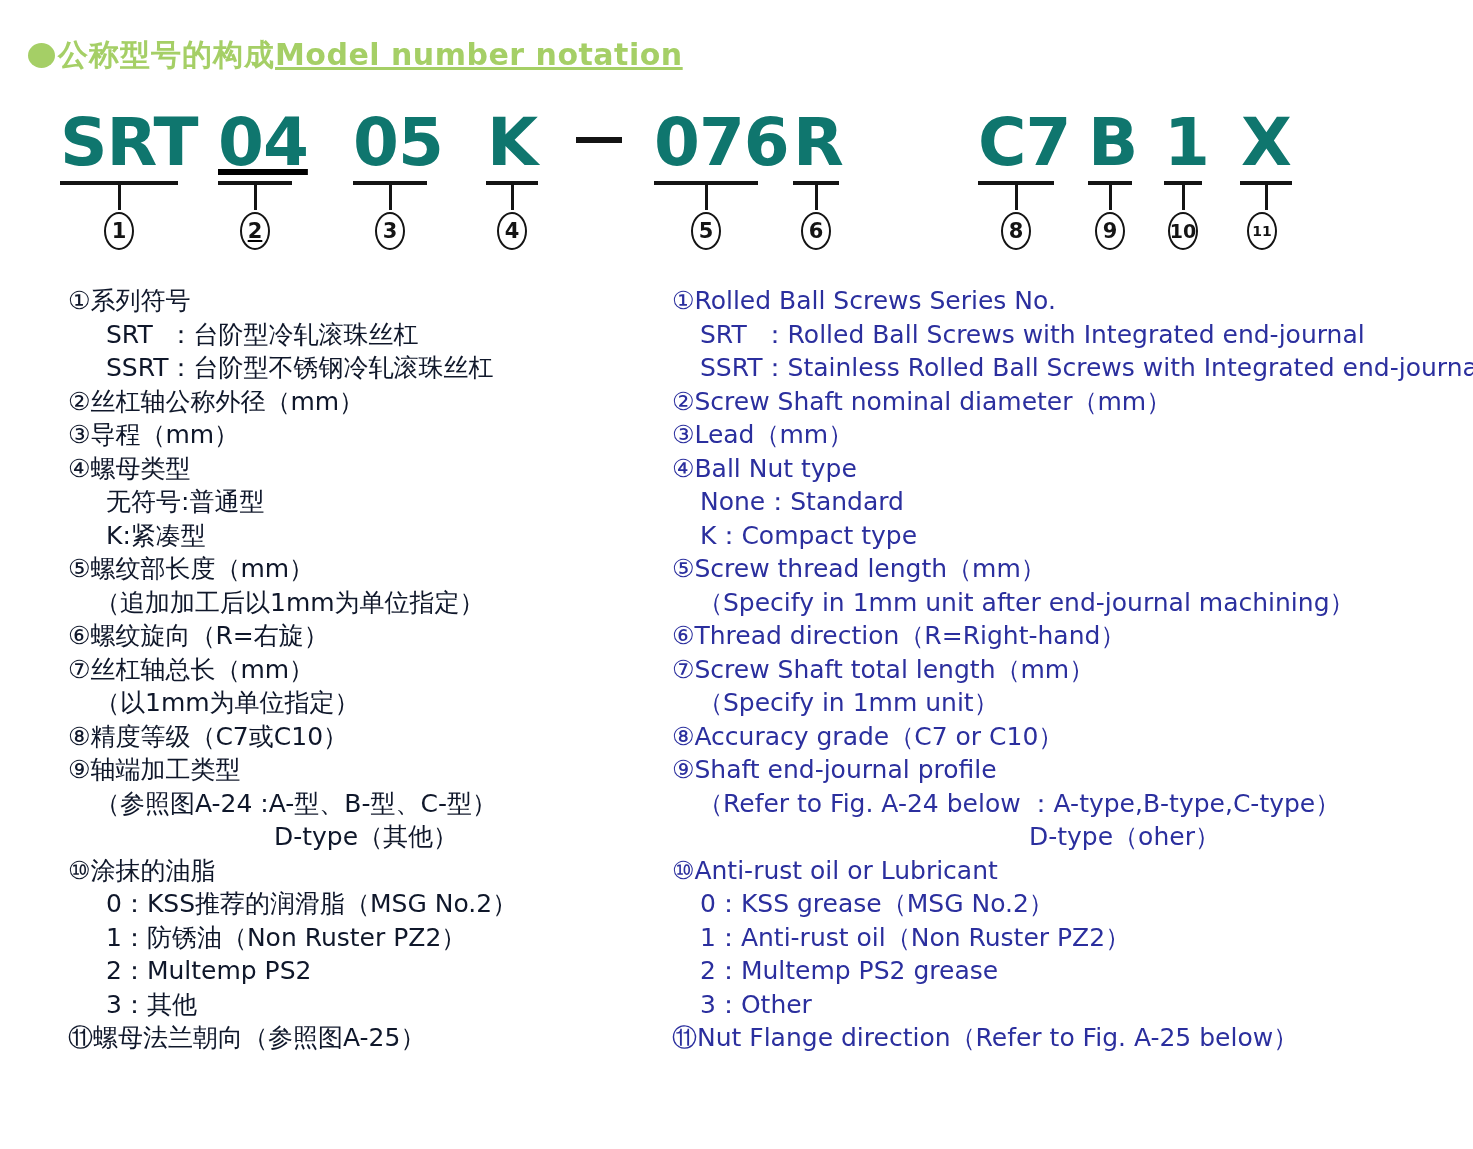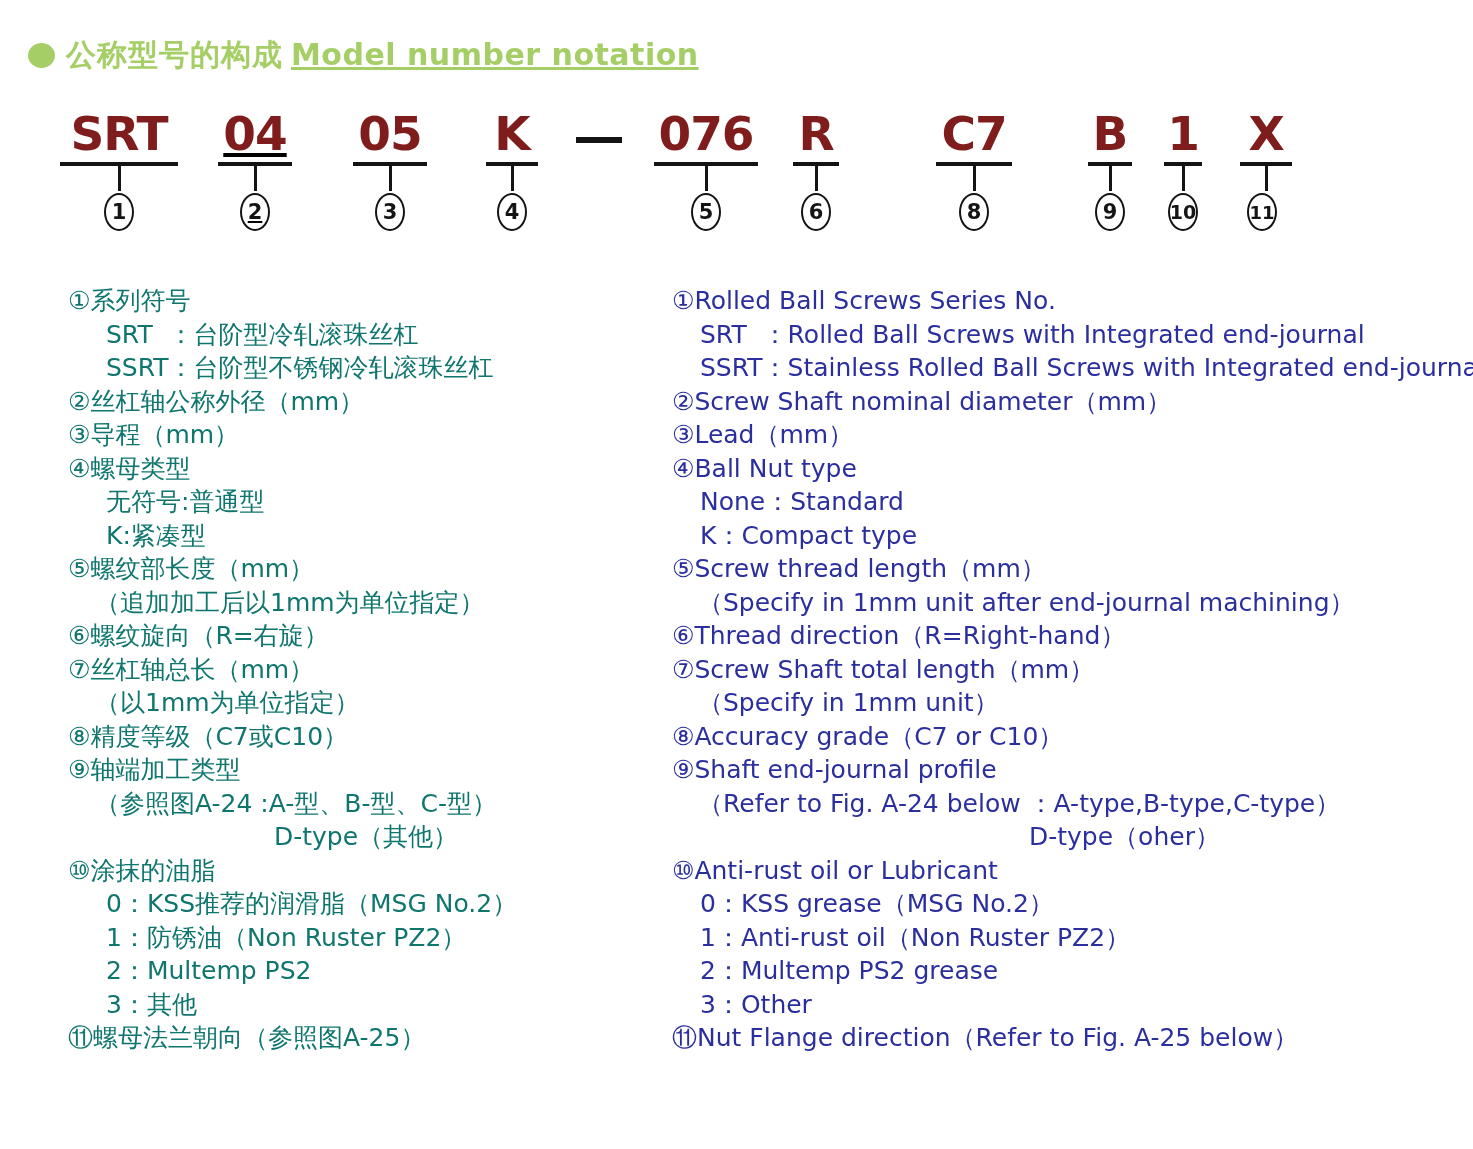--- a/index.html
+++ b/index.html
@@ -3,45 +3,45 @@
 <meta charset="utf-8">
 <style>
   html,body{margin:0;padding:0;background:#ffffff;}
   .page{
     position:relative;width:1473px;height:1149px;background:#ffffff;overflow:hidden;
     font-family:"DejaVu Sans","Liberation Sans",sans-serif;
   }
   
   .header{
     position:absolute;left:28px;top:40px;display:flex;align-items:center;
-    font-weight:bold;font-size:30px;line-height:1;gap:8px;
+    font-weight:bold;font-size:30px;line-height:1;
   }
   .dot{width:27px;height:25px;border-radius:50%;display:inline-block;margin-right:3px;}
   .title-zh{letter-spacing:1px;}
   .title-en{letter-spacing:0.5px;text-decoration:underline;}
   
   .model{position:absolute;left:0;top:0;width:100%;height:260px;}
   .mseg{position:absolute;top:110px;text-align:center;}
   .mtext{
-    display:block;font-size:47px;font-weight:bold;color:#7f1d1d;line-height:1;
+    display:block;font-size:66px;font-weight:bold;color:#0f766e;line-height:1;
     letter-spacing:-1px;padding-bottom:5px;white-space:pre;
   }
   .mrule{height:4px;background:#141414;width:100%;}
   .mstem{width:3px;height:25px;background:#141414;margin:0 auto;}
   .mcircle{
     width:30px;height:38px;border:2.5px solid #141414;border-radius:50%;
     margin:2px auto 0;display:flex;align-items:center;justify-content:center;
     font-size:21px;font-weight:bold;color:#141414;box-sizing:border-box;
   }
   .mdash{position:absolute;top:137px;height:6px;background:#141414;}
   
   .col{
     position:absolute;top:284px;font-size:25px;line-height:33.5px;white-space:pre;
   }
-  .col-left{left:68px;color:#0f766e;}
+  .col-left{left:68px;color:#0f172a;}
   .col-right{left:672px;color:#2b2f9e;}
   .col .line{min-height:33.5px;}
   .col-left .ind1{padding-left:38px;}
   .col-left .ind2{padding-left:27px;}
   .col-left .ind3{padding-left:206px;}
   .col-right .ind1{padding-left:28px;}
   .col-right .ind2{padding-left:26px;}
   .col-right .ind3{padding-left:357px;}
 </style>
 </head>
@@ -86,21 +86,21 @@
         <div class="mrule"></div>
         <div class="mstem"></div>
         <div class="mcircle">5</div>
       </div>
       <div class="mseg" style="left: 793px; width: 46px;">
         <span class="mtext">R</span>
         <div class="mrule"></div>
         <div class="mstem"></div>
         <div class="mcircle">6</div>
       </div>
-      <div class="mseg" style="left: 936px; width: 76px;">
+      <div class="mseg" style="left: 978px; width: 76px;">
         <span class="mtext">C7</span>
         <div class="mrule"></div>
         <div class="mstem"></div>
         <div class="mcircle">8</div>
       </div>
       <div class="mseg" style="left: 1088px; width: 44px;">
         <span class="mtext">B</span>
         <div class="mrule"></div>
         <div class="mstem"></div>
         <div class="mcircle">9</div>
@@ -108,20 +108,20 @@
       <div class="mseg" style="left: 1164px; width: 38px;">
         <span class="mtext">1</span>
         <div class="mrule"></div>
         <div class="mstem"></div>
         <div class="mcircle" style="font-size: 19px;">10</div>
       </div>
       <div class="mseg" style="left: 1240px; width: 52px;">
         <span class="mtext">X</span>
         <div class="mrule"></div>
         <div class="mstem"></div>
-        <div class="mcircle" style="font-size: 18px; margin-left: 7px;">11</div>
+        <div class="mcircle" style="font-size: 14px; margin-left: 7px;">11</div>
       </div>
     </div>
 
   <div class="col col-left"><div class="line ind0">①系列符号</div><div class="line ind1">SRT  ：台阶型冷轧滚珠丝杠</div><div class="line ind1">SSRT：台阶型不锈钢冷轧滚珠丝杠</div><div class="line ind0">②丝杠轴公称外径（mm）</div><div class="line ind0">③导程（mm）</div><div class="line ind0">④螺母类型</div><div class="line ind1">无符号:普通型</div><div class="line ind1">K:紧凑型</div><div class="line ind0">⑤螺纹部长度（mm）</div><div class="line ind2">（追加加工后以1mm为单位指定）</div><div class="line ind0">⑥螺纹旋向（R=右旋）</div><div class="line ind0">⑦丝杠轴总长（mm）</div><div class="line ind2">（以1mm为单位指定）</div><div class="line ind0">⑧精度等级（C7或C10）</div><div class="line ind0">⑨轴端加工类型</div><div class="line ind2">（参照图A-24 :A-型、B-型、C-型）</div><div class="line ind3">D-type（其他）</div><div class="line ind0">⑩涂抹的油脂</div><div class="line ind1">0：KSS推荐的润滑脂（MSG No.2）</div><div class="line ind1">1：防锈油（Non Ruster PZ2）</div><div class="line ind1">2：Multemp PS2</div><div class="line ind1">3：其他</div><div class="line ind0">⑪螺母法兰朝向（参照图A-25）</div></div>
   <div class="col col-right"><div class="line ind0">①Rolled Ball Screws Series No.</div><div class="line ind1">SRT  ：Rolled Ball Screws with Integrated end-journal</div><div class="line ind1">SSRT：Stainless Rolled Ball Screws with Integrated end-journal</div><div class="line ind0">②Screw Shaft nominal diameter（mm）</div><div class="line ind0">③Lead（mm）</div><div class="line ind0">④Ball Nut type</div><div class="line ind1">None：Standard</div><div class="line ind1">K：Compact type</div><div class="line ind0">⑤Screw thread length（mm）</div><div class="line ind2">（Specify in 1mm unit after end-journal machining）</div><div class="line ind0">⑥Thread direction（R=Right-hand）</div><div class="line ind0">⑦Screw Shaft total length（mm）</div><div class="line ind2">（Specify in 1mm unit）</div><div class="line ind0">⑧Accuracy grade（C7 or C10）</div><div class="line ind0">⑨Shaft end-journal profile</div><div class="line ind2">（Refer to Fig. A-24 below ：A-type,B-type,C-type）</div><div class="line ind3">D-type（oher）</div><div class="line ind0">⑩Anti-rust oil or Lubricant</div><div class="line ind1">0：KSS grease（MSG No.2）</div><div class="line ind1">1：Anti-rust oil（Non Ruster PZ2）</div><div class="line ind1">2：Multemp PS2 grease</div><div class="line ind1">3：Other</div><div class="line ind0">⑪Nut Flange direction（Refer to Fig. A-25 below）</div></div>
 
 </div>
 
 </body></html>

